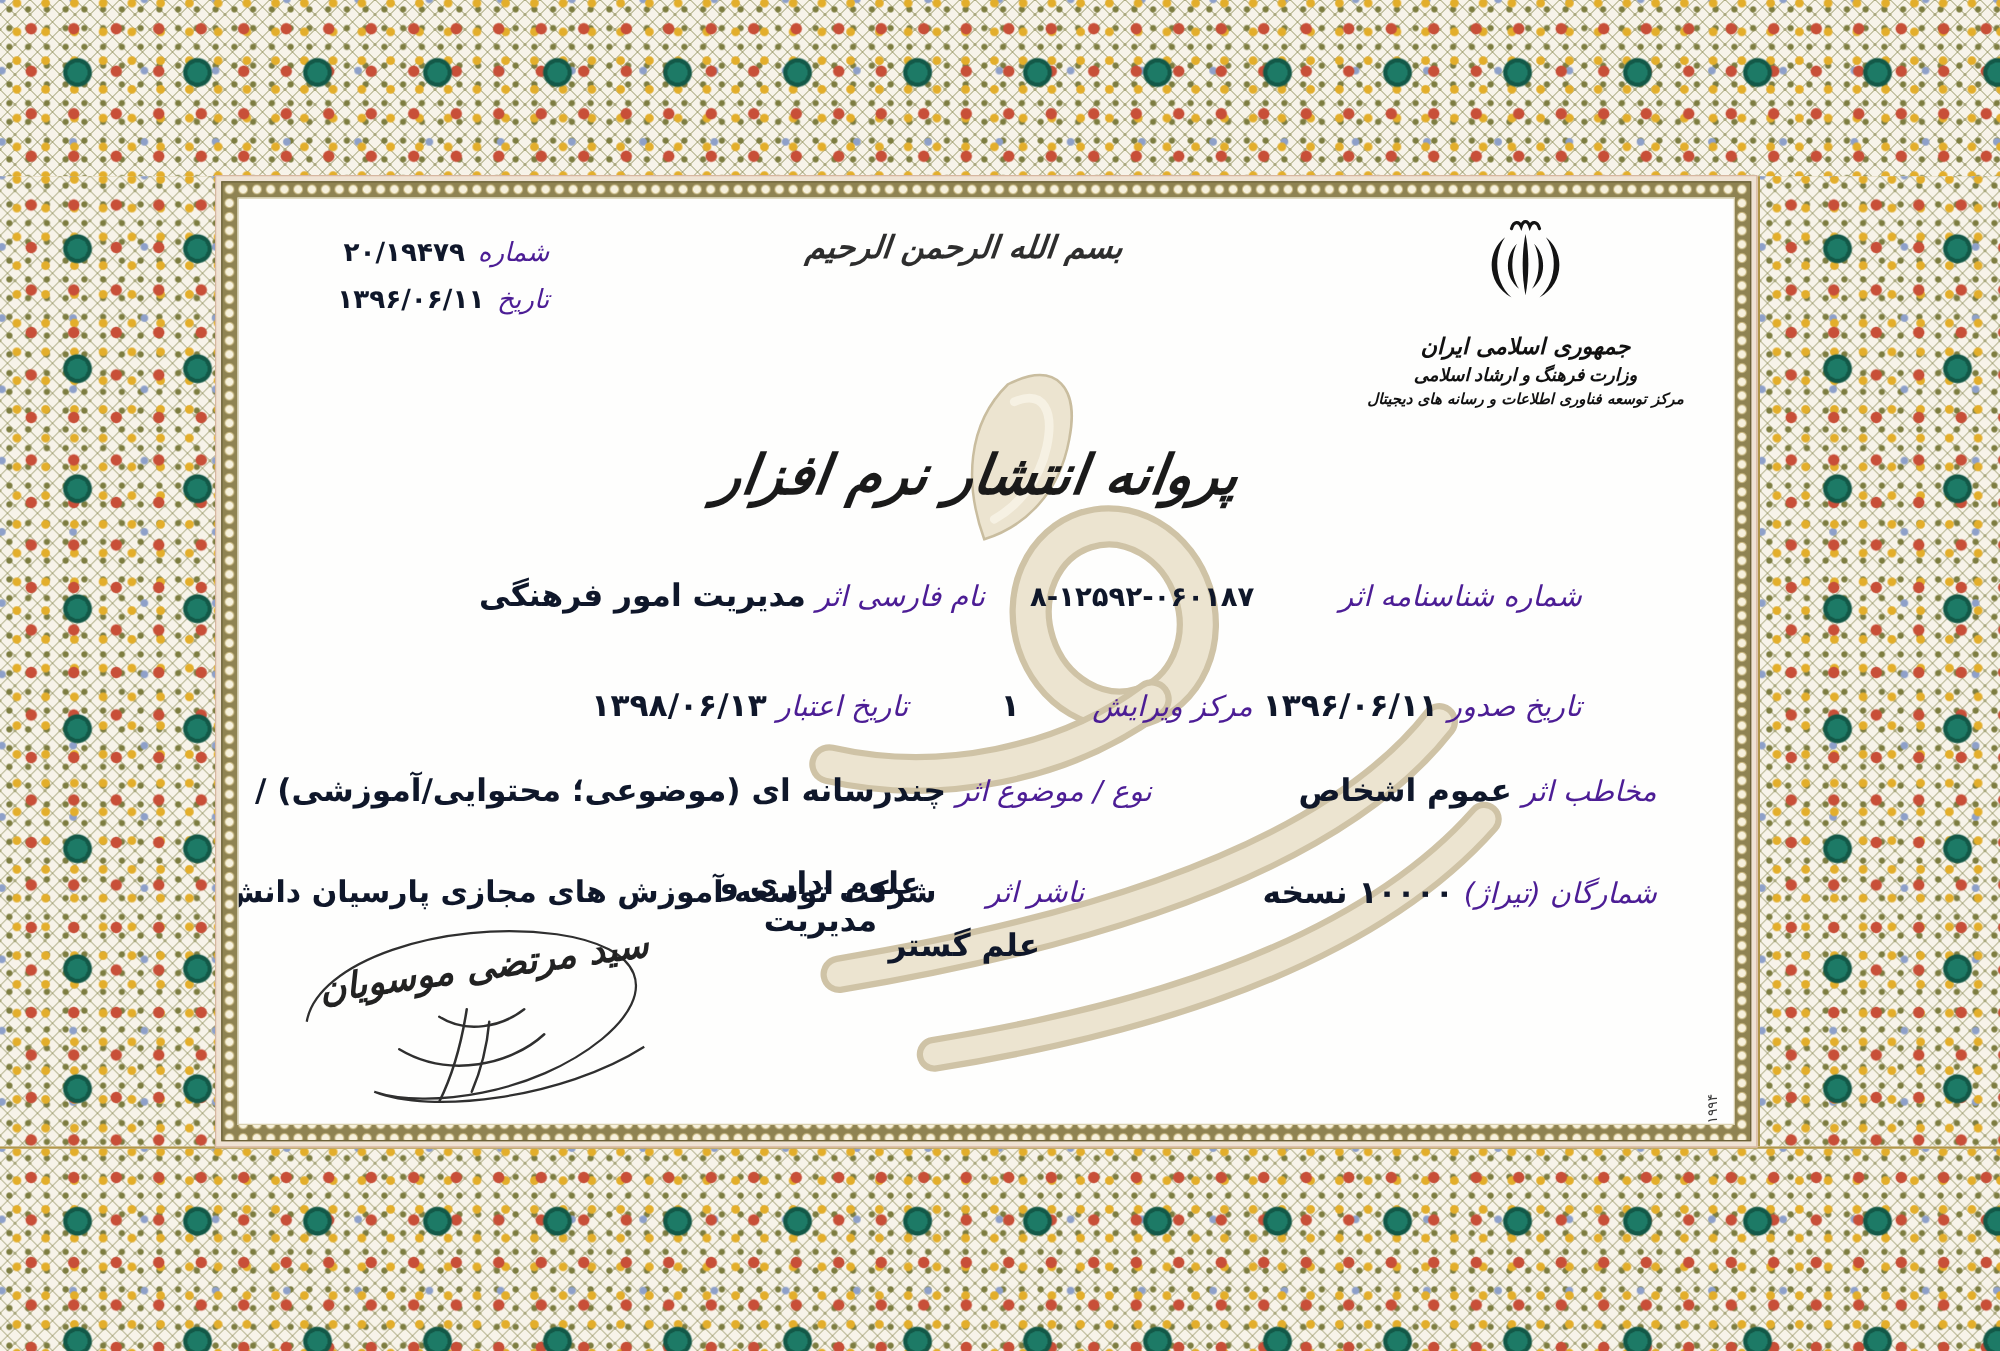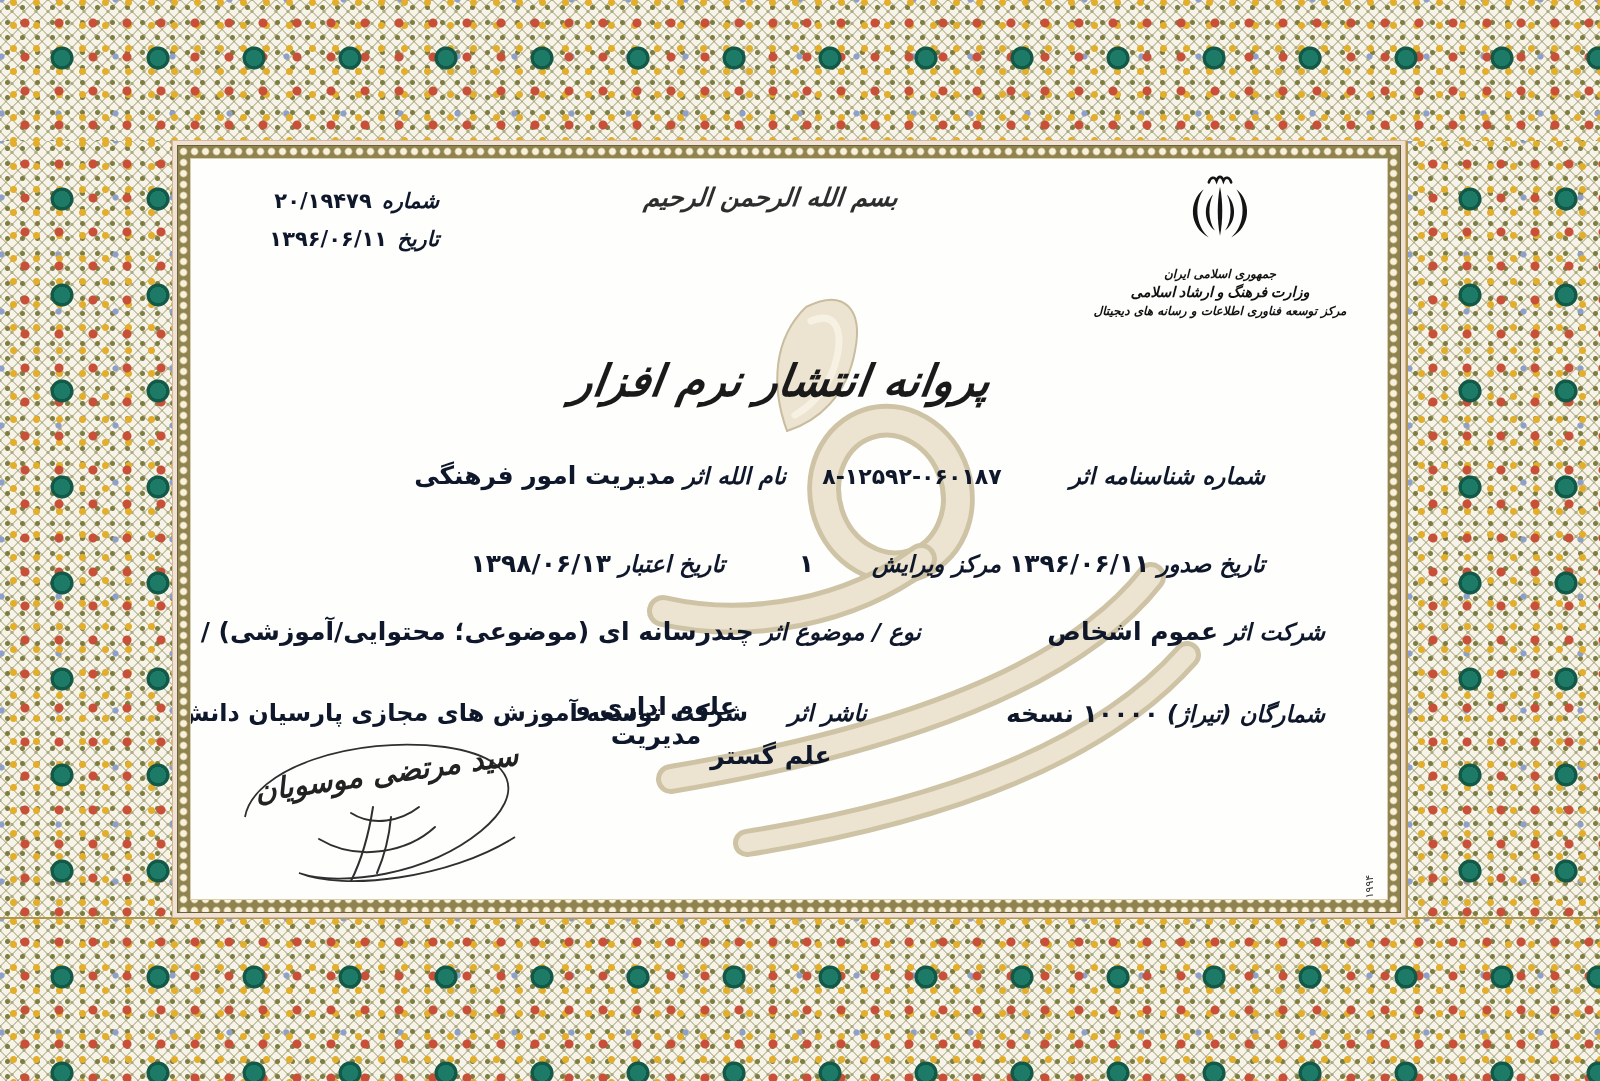--- a/index.html
+++ b/index.html
@@ -41,38 +41,38 @@
     background-size:11px 11px;
     border:1px solid #6b6138;
   }
   .sheet{
     position:relative;width:100%;height:100%;box-sizing:border-box;
     background:#fefefd;border:1px solid #d8cfae;overflow:hidden;
   }
 
   .abs{position:absolute;}
   .row{position:absolute;display:inline-flex;direction:rtl;align-items:baseline;gap:8px;white-space:nowrap;}
-  .lbl{font-style:italic;font-weight:700;font-size:23px;color:#0f172a;letter-spacing:-.5px;}
+  .lbl{font-style:italic;font-weight:400;font-size:23px;color:#4c1d95;letter-spacing:-.5px;}
   .val{font-weight:bold;font-size:25px;color:#0f172a;}
   .num{direction:ltr;unicode-bidi:bidi-override;}
   .sp{display:inline-block;height:1px;}
 
   .meta{right:948px;top:30px;text-align:left;direction:rtl;}
   .meta .line{display:flex;direction:rtl;gap:10px;align-items:baseline;margin-bottom:14px;white-space:nowrap;}
   .meta .lbl{font-size:21px;}
   .meta .val{font-size:21px;}
 
   .bismillah{
     left:400px;top:24px;width:360px;text-align:center;
     font-style:italic;font-weight:600;font-size:25px;color:#2e2e2e;
     transform:skewX(-6deg);
   }
 
   .hdr{right:22px;top:14px;width:290px;text-align:center;direction:rtl;}
-  .hdr .org1{font-style:italic;font-weight:700;font-size:12px;margin-top:4px;}
+  .hdr .org1{font-style:italic;font-weight:700;font-size:18px;margin-top:4px;}
   .hdr .org2{font-style:italic;font-weight:700;font-size:14.5px;margin-top:3px;font-family:Liberation Serif, serif;}
   .hdr .org3{font-style:italic;font-weight:700;font-size:12px;margin-top:3px;letter-spacing:-.3px;}
 
   .title{
     left:360px;top:196px;width:460px;text-align:center;
     font-weight:bold;font-style:italic;font-size:44px;color:#1a1a1a;
     transform:skewX(-8deg);letter-spacing:-1px;
   }
 
   .sig-name{font-style:italic;font-weight:600;}
@@ -143,37 +143,37 @@
         <div class="org3">مرکز توسعه فناوری اطلاعات و رسانه های دیجیتال</div>
       </div>
 
       <div class="abs title">پروانه انتشار نرم افزار</div>
 
       <div class="row" style="top:302px;right:122px;">
         <span class="lbl">شماره شناسنامه اثر</span>
         <span class="sp" style="width:52px;"></span>
         <span class="val num" style="font-size:22px;">۸-۱۲۵۹۲-۰۶۰۱۸۷</span>
         <span class="sp" style="width:20px;"></span>
-        <span class="lbl">نام الله اثر</span>
+        <span class="lbl">نام فارسی اثر</span>
         <span class="val">مدیریت امور فرهنگی</span>
       </div>
 
       <div class="row" style="top:390px;right:122px;">
         <span class="lbl">تاریخ صدور</span>
         <span class="val num">۱۳۹۶/۰۶/۱۱</span>
         <span class="lbl">مرکز ویرایش</span>
         <span class="sp" style="width:42px;"></span>
         <span class="val">۱</span>
         <span class="sp" style="width:58px;"></span>
         <span class="lbl">تاریخ اعتبار</span>
         <span class="val num">۱۳۹۸/۰۶/۱۳</span>
       </div>
 
       <div class="row" style="top:458px;right:62px;">
-        <span class="lbl">شرکت اثر</span>
+        <span class="lbl">مخاطب اثر</span>
         <span class="val">عموم اشخاص</span>
       </div>
 
       <div class="row" style="top:458px;right:466px;">
         <span class="lbl">نوع / موضوع اثر</span>
         <span class="val">چندرسانه ای (موضوعی؛ محتوایی/آموزشی) /</span>
       </div>
       <div class="abs val" style="top:510px;left:335px;width:260px;text-align:center;margin-top:23px;">علوم اداری و مدیریت</div>
 
       <div class="row" style="top:540px;right:62px;">

